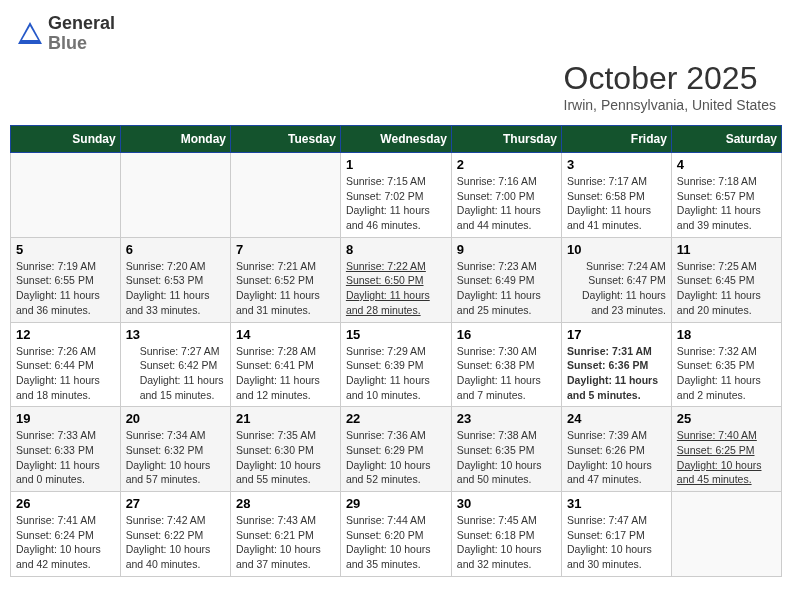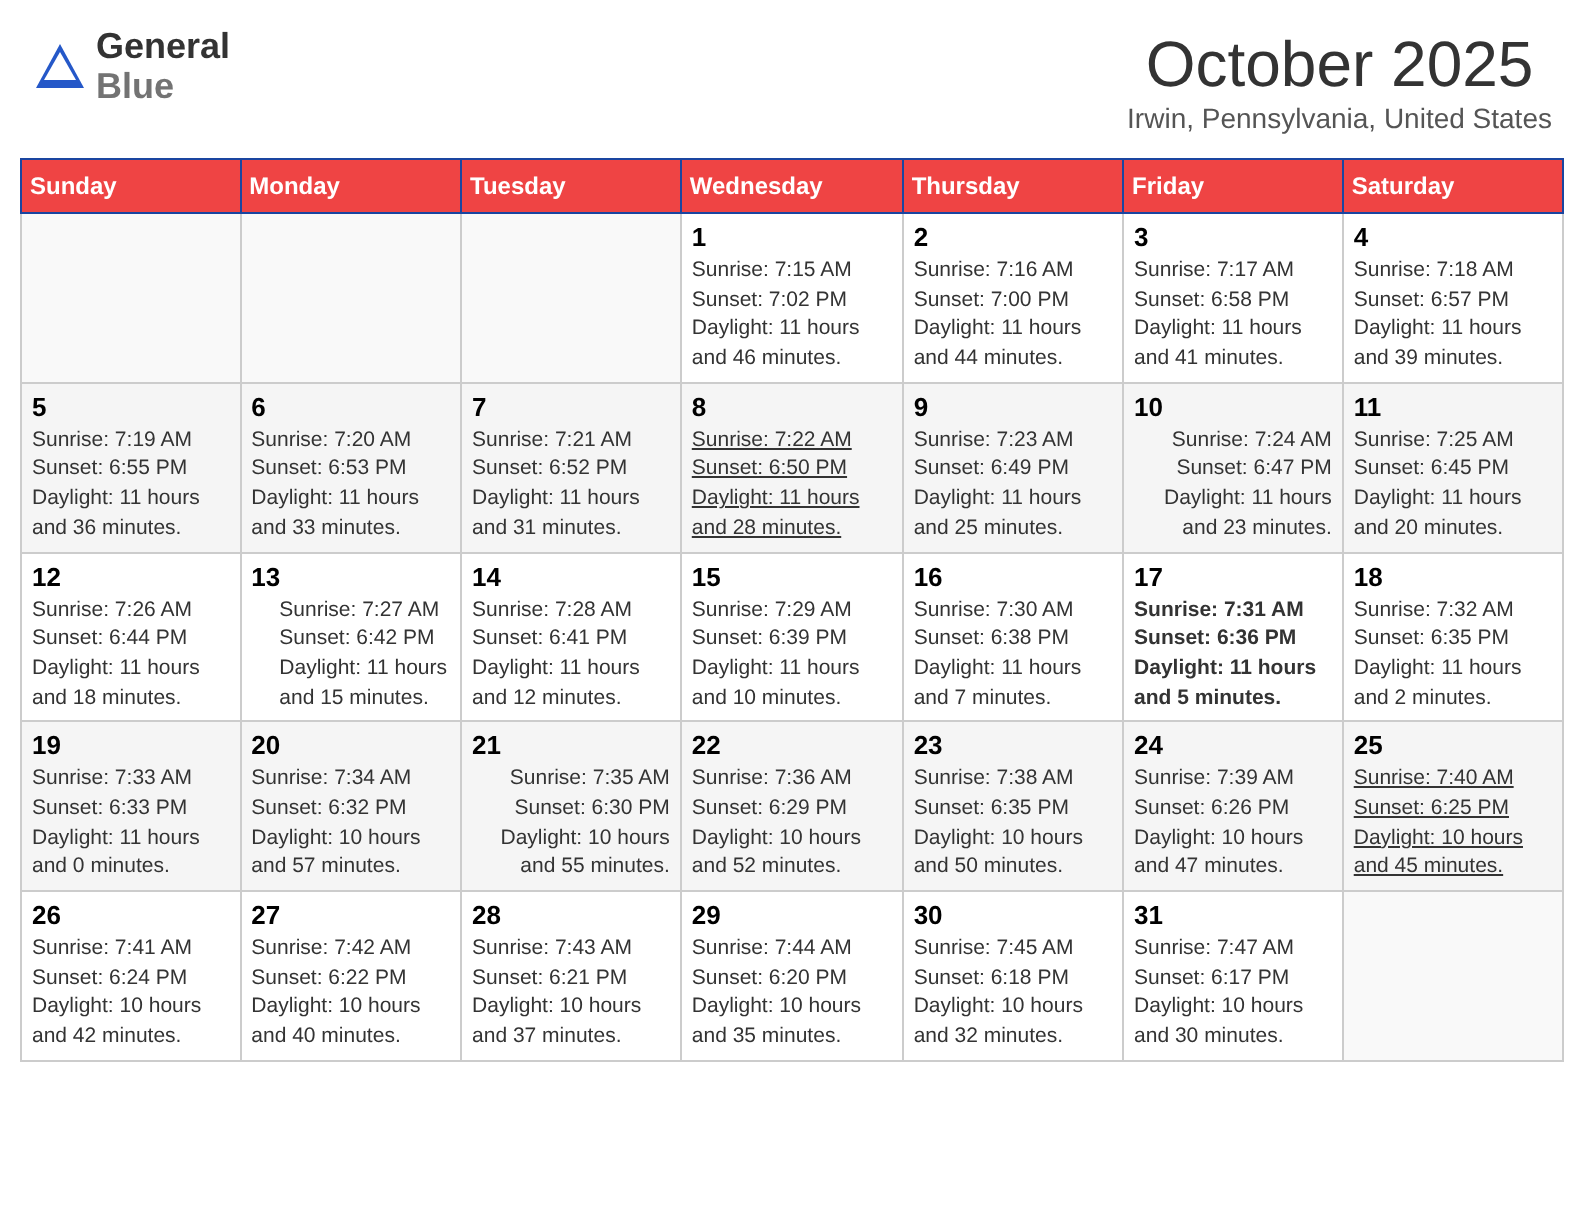--- a/index.html
+++ b/index.html
@@ -27,44 +27,45 @@
       line-height: 1.1;
     }
     .logo-general { color: #333; }
     .logo-blue { color: #737373; }
     .logo-icon {
       width: 28px;
       height: 28px;
       margin-right: 4px;
     }
     .title-block {
-      text-align: center;
+      text-align: left;
+      margin-top: 46px;
     }
     .month-title {
       font-size: 32px;
       font-weight: normal;
       color: #333;
     }
     .location {
       font-size: 14px;
       color: #555;
     }
     table {
       width: 100%;
       border-collapse: collapse;
       font-size: 10.5px;
     }
     thead tr th {
-      background-color: #ef4444;
+      background-color: #14532d;
       color: #fff;
       padding: 6px 4px;
       font-weight: bold;
       font-size: 12px;
       border: 1px solid #1a45a0;
-      text-align: left;
+      text-align: right;
     }
     tbody tr td {
       border: 1px solid #ccc;
       vertical-align: top;
       padding: 4px 5px;
       height: 80px;
       width: 113px;
       background: #fff;
     }
     tbody tr:nth-child(even) td {
@@ -262,21 +263,21 @@
         </td>
         <td>
           <span class="day-num">20</span>
           <div class="day-info" style="white-space: pre-line;">Sunrise: 7:34 AM
 Sunset: 6:32 PM
 Daylight: 10 hours
 and 57 minutes.</div>
         </td>
         <td>
           <span class="day-num">21</span>
-          <div class="day-info" style="white-space: pre-line; text-align: right;">Sunrise: 7:35 AM
+          <div class="day-info" style="white-space: pre-line;">Sunrise: 7:35 AM
 Sunset: 6:30 PM
 Daylight: 10 hours
 and 55 minutes.</div>
         </td>
         <td>
           <span class="day-num">22</span>
           <div class="day-info" style="white-space: pre-line;">Sunrise: 7:36 AM
 Sunset: 6:29 PM
 Daylight: 10 hours
 and 52 minutes.</div>

